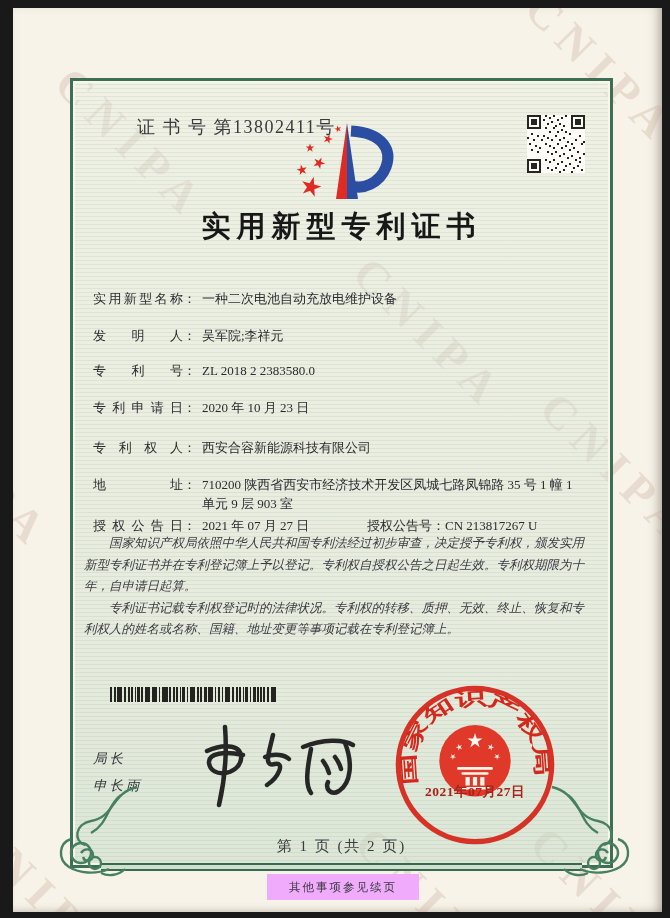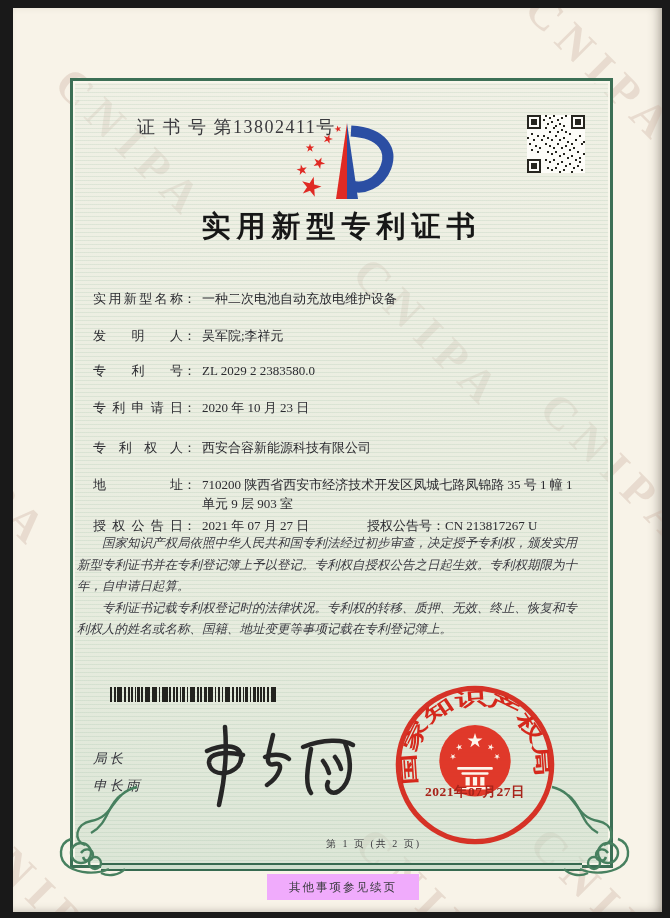--- a/index.html
+++ b/index.html
@@ -40,42 +40,42 @@
   .frow{position:absolute;left:20px;width:505px;font-size:13px;color:#2b2b30;}
   .flabel{
     display:inline-block;width:90px;vertical-align:top;
     text-align:justify;text-align-last:justify;
   }
   .fcolon{vertical-align:top;}
   .fvalue{display:inline-block;vertical-align:top;padding-left:6px;width:380px;line-height:1.45;}
   .fvalue.short{width:auto;}
   .pair2{position:absolute;left:274px;top:0;white-space:nowrap;}
   .paras{
-    position:absolute;left:4px;top:452px;width:502px;
+    position:absolute;left:11px;top:452px;width:502px;
     font-size:12.5px;line-height:1.72;color:#3b3b42;font-style:italic;
   }
   .paras p{margin:0;text-indent:2em;}
   .barcode{
     position:absolute;left:37px;top:606px;width:168px;height:15px;
     background:
       repeating-linear-gradient(90deg,#23231f 0 1.5px,transparent 1.5px 3.5px),
       repeating-linear-gradient(90deg,#23231f 0 2px,transparent 2px 9px),
       repeating-linear-gradient(90deg,transparent 0 5px,#23231f 5px 6px,transparent 6px 13px);
   }
   .signer{position:absolute;left:20px;top:664px;font-size:13.5px;letter-spacing:3px;color:#33333a;line-height:2.0;font-style:italic;}
   .signature{position:absolute;left:112px;top:636px;width:185px;height:95px;}
   .seal{position:absolute;left:318px;top:600px;width:168px;height:168px;}
   .seal svg{position:absolute;left:0;top:0;}
   .seal-date{
     position:absolute;left:6px;top:102px;width:156px;text-align:center;
     font-size:13.5px;font-weight:bold;color:#a8241b;letter-spacing:.5px;
   }
   .pagenum{
-    position:absolute;left:16px;top:756px;width:100%;text-align:center;
-    font-size:10px;letter-spacing:2px;color:#3c3c40;padding-left:16px;
+    position:absolute;left:0;top:756px;width:100%;text-align:center;
+    font-size:15px;letter-spacing:2px;color:#3c3c40;
   }
   .flourish{position:absolute;width:88px;height:100px;z-index:3;}
   .flourish.bl{left:-22px;top:702px;}
   .flourish.br{left:477px;top:702px;transform:scaleX(-1);}
   .note-strip{
     position:absolute;left:254px;top:866px;width:152px;height:26px;z-index:3;
     background:#f0abfc;display:flex;align-items:center;justify-content:center;
     font-size:11.5px;letter-spacing:2px;color:#3b3b40;
   }
 </style>
@@ -136,21 +136,21 @@
 
     <div class="title">实用新型专利证书</div>
 
     <div class="frow" style="top:209px">
       <span class="flabel">实用新型名称</span><span class="fcolon">：</span><span class="fvalue">一种二次电池自动充放电维护设备</span>
     </div>
     <div class="frow" style="top:246px">
       <span class="flabel">发明人</span><span class="fcolon">：</span><span class="fvalue">吴军院;李祥元</span>
     </div>
     <div class="frow" style="top:281px">
-      <span class="flabel">专利号</span><span class="fcolon">：</span><span class="fvalue">ZL 2029 2 2383580.0</span>
+      <span class="flabel">专利号</span><span class="fcolon">：</span><span class="fvalue">ZL 2018 2 2383580.0</span>
     </div>
     <div class="frow" style="top:318px">
       <span class="flabel">专利申请日</span><span class="fcolon">：</span><span class="fvalue">2020 年 10 月 23 日</span>
     </div>
     <div class="frow" style="top:358px">
       <span class="flabel">专利权人</span><span class="fcolon">：</span><span class="fvalue">西安合容新能源科技有限公司</span>
     </div>
     <div class="frow" style="top:395px">
       <span class="flabel">地址</span><span class="fcolon">：</span><span class="fvalue">710200 陕西省西安市经济技术开发区凤城七路凤锦路 35 号 1 幢 1 单元 9 层 903 室</span>
     </div>

